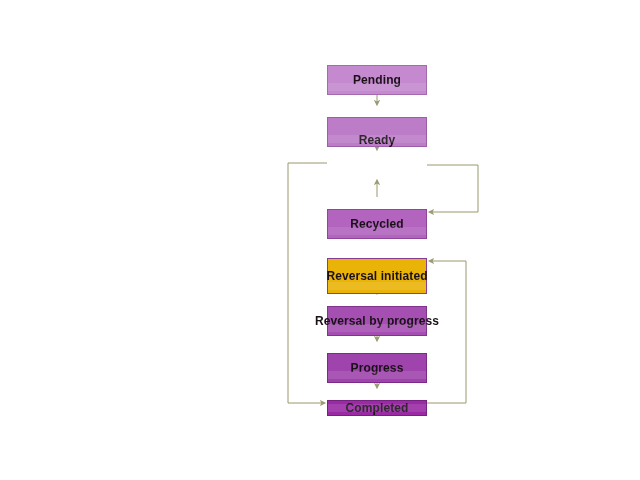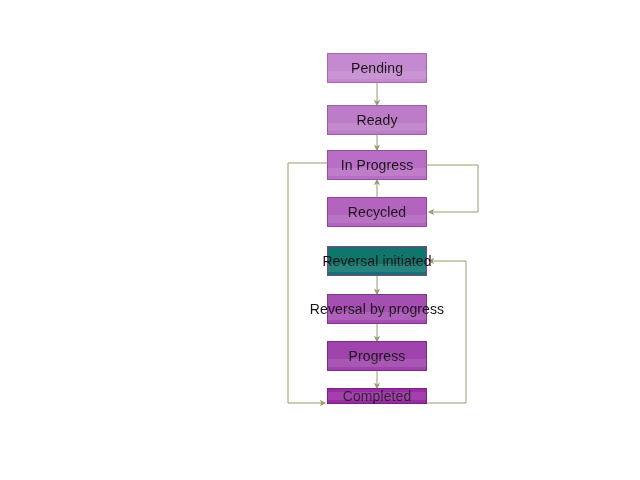--- a/index.html
+++ b/index.html
@@ -24,28 +24,29 @@
     top: 0;
     width: 640px;
     height: 480px;
   }
   .node {
     position: absolute;
     box-sizing: border-box;
     display: flex;
     align-items: center;
     justify-content: center;
-    font-size: 14px;
-    font-weight: normal;
+    font-size: 12px;
+    font-weight: bold;
     color: #1a1118;
     letter-spacing: 0.1px;
     text-align: center;
     line-height: 1;
     white-space: nowrap;
     z-index: 5;
+    margin-top: 12px;
   }
   .node-label {
     pointer-events: none;
   }
   
   .node::after {
     content: "";
     position: absolute;
     left: 0;
     right: 0;
@@ -94,36 +95,32 @@
 
     <path d="M327,163 L288,163 L288,403 L323,403" fill="none" stroke="#9a9a6e" stroke-width="1" marker-end="url(#ah-right)"></path>
   </svg>
 
   <div class="node" style="left:327px; top:53px; width:100px; height:30px;
               background:#c489ce; border:1px solid #a36bae;">
     <span class="node-label">Pending</span>
   </div>
 
   <div class="node" style="left:327px; top:105px; width:100px; height:30px;
-              background:#bd7cc8; border:1px solid #9b5fa7;">
+              background:#bd7cc8; border:1px solid #9b5fa7;align-items:flex-end;">
     <span class="node-label">Ready</span>
   </div>
 
-  <div class="node" style="left:327px; top:150px; width:100px; height:30px;
-              background:#b76ec4; border:1px solid #93509f;">
-    <span class="node-label">In Progress</span>
-  </div>
 
   <div class="node" style="left:327px; top:197px; width:100px; height:30px;
               background:#b264bf; border:1px solid #8d4699;">
     <span class="node-label">Recycled</span>
   </div>
 
-  <div class="node" style="left:327px; top:246px; width:100px; height:30px;
-              background:#0f766e; border:1px solid #873d93;">
+  <div class="node" style="left:327px; top:246px; width:100px; height:36px;
+              background:#eab308; border:1px solid #873d93;">
     <span class="node-label">Reversal initiated</span>
   </div>
 
   <div class="node" style="left:327px; top:294px; width:100px; height:30px;
               background:#a64fb3; border:1px solid #81348d;">
     <span class="node-label">Reversal by progress</span>
   </div>
 
   <div class="node" style="left:327px; top:341px; width:100px; height:30px;
               background:#a044ad; border:1px solid #7b2b87;">

